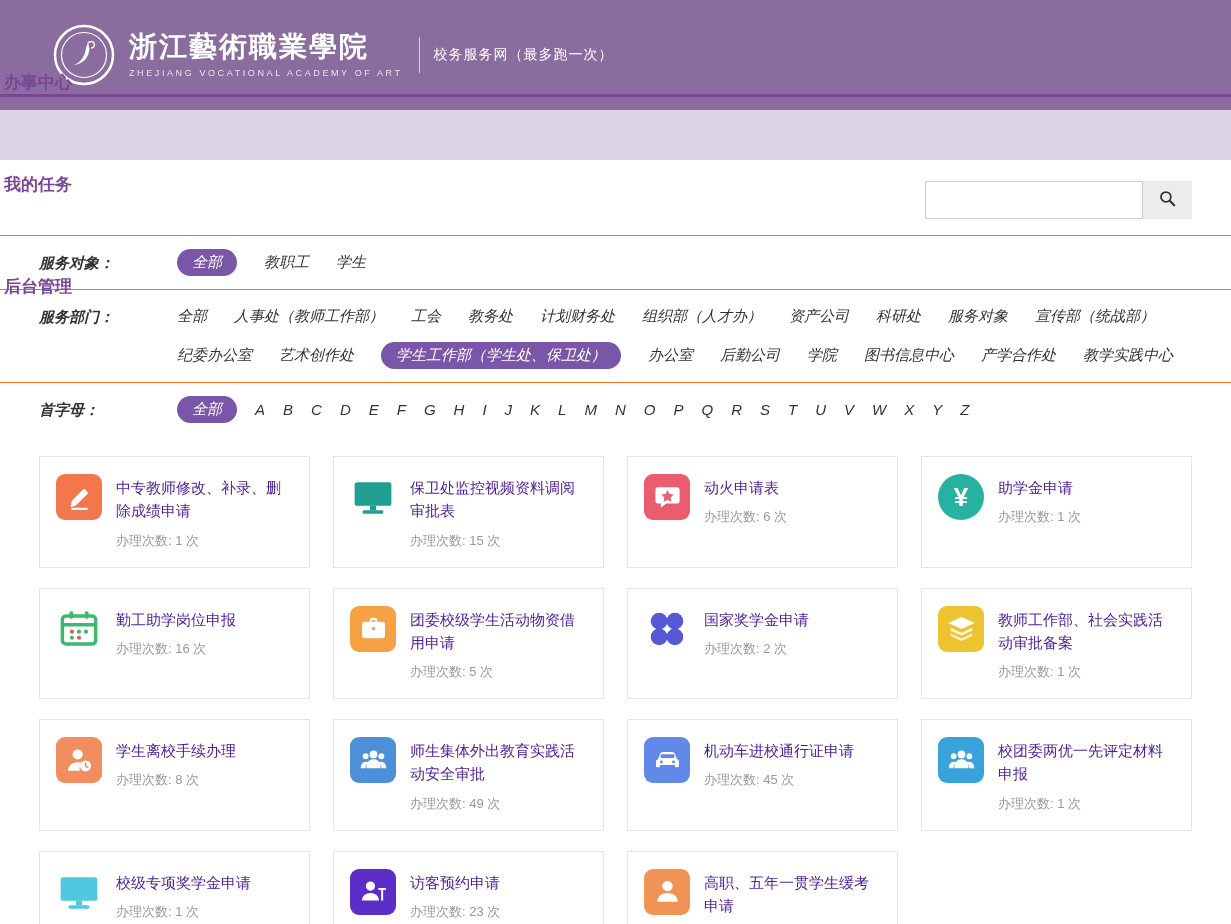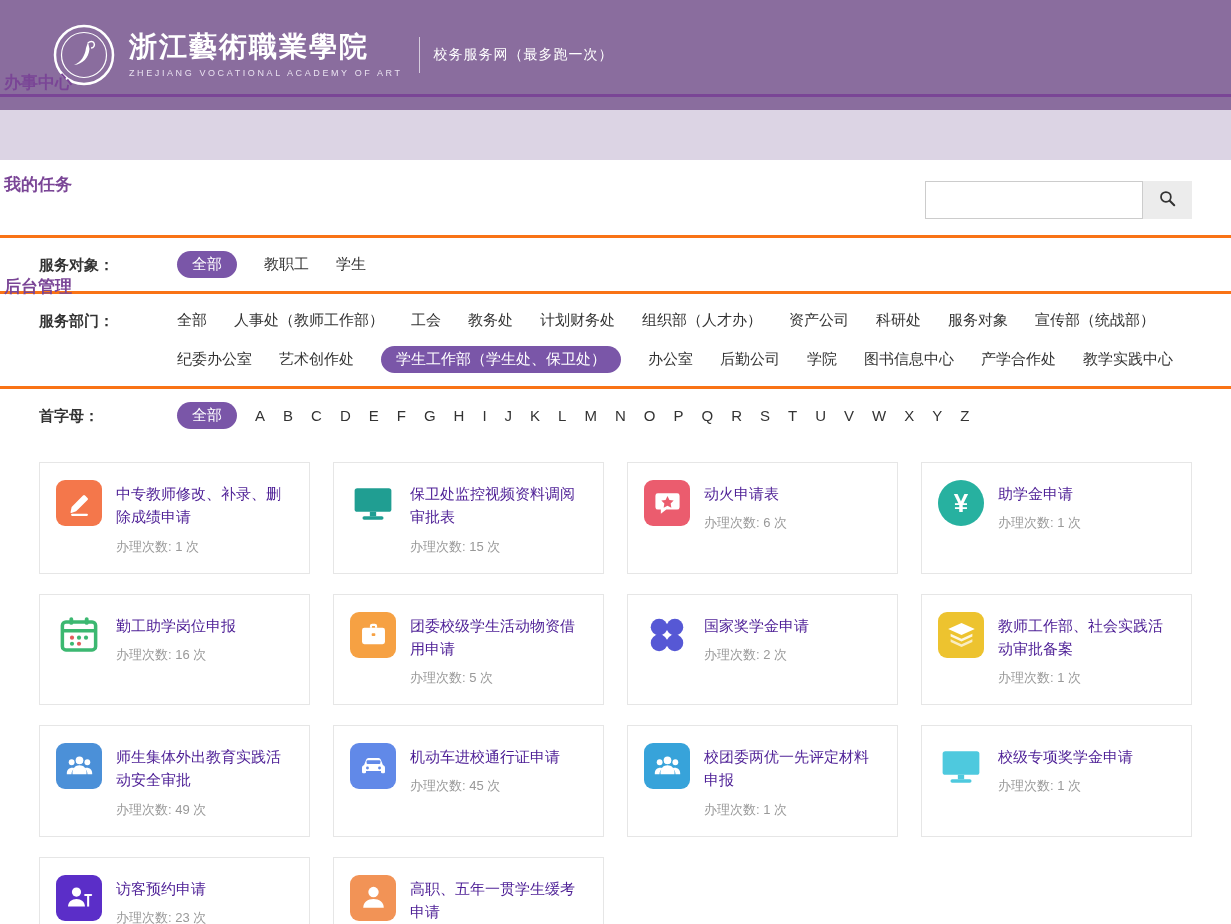--- a/index.html
+++ b/index.html
@@ -19,21 +19,21 @@
   .nav-item { display:flex; align-items:center; font-size:17px; font-weight:bold; color:#7a4596; cursor:pointer; border-bottom:3px solid transparent; padding:0 4px; text-decoration:none; }
   .nav-item.active { border-bottom-color:#7a4596; }
 
   
   .search-row { display:flex; justify-content:flex-end; padding:21px 39px 16px; }
   .search-input { width:218px; height:38px; border:1px solid #ccc; padding:0 10px; font-size:14px; outline:none; font-family:inherit; }
   .search-btn { width:49px; height:38px; background:#ececec; border:none; cursor:pointer; display:flex; align-items:center; justify-content:center; }
   .search-btn svg { width:19px; height:19px; }
 
   
-  .filter-row { display:flex; align-items:flex-start; padding:13px 39px; border-top:3px solid #f97316; }
+  .filter-row { display:flex; align-items:flex-start; padding:13px 39px; border-top:1px solid #f97316;font-style:italic; }
   .filter-label { width:138px; flex:none; font-weight:bold; font-size:15px; padding-top:5px; }
   .filter-options { display:flex; flex-wrap:wrap; gap:12px 27px; align-items:center; font-size:15px; max-width:1020px; }
   .filter-options.letters { gap:12px 18px; }
   .opt { cursor:pointer; padding:4px 0; border-radius:14px; color:#333; white-space:nowrap; }
   .opt.selected { background:#7a56a8; color:#fff; padding:4px 15px; }
 
   
   .cards { display:grid; grid-template-columns:repeat(4,1fr); gap:20px 23px; margin:20px 39px 0; }
   .card { border:1px solid #e6e6e6; background:#fff; padding:17px 16px; display:flex; gap:14px; min-height:110px; cursor:pointer; }
   .card-icon { width:46px; height:46px; border-radius:9px; flex:none; display:flex; align-items:center; justify-content:center; }
@@ -253,20 +253,34 @@
           <path d="M12 15.5 3 11.4v2.3l9 4.1 9-4.1v-2.3z" fill="currentColor" opacity=".85"></path>
           <path d="M12 20 3 15.9v2.3l9 4.1 9-4.1v-2.3z" fill="currentColor" opacity=".7"></path>
         </svg>
       </div>
       <div class="card-body">
         <div class="card-title">教师工作部、社会实践活动审批备案</div>
         <div class="card-count">办理次数: 1 次</div>
       </div>
     </div>
     <div class="card">
+      <div class="card-icon bg" style="--c: #f28d5f;">
+        <svg viewBox="0 0 24 24">
+          <circle cx="10.5" cy="7" r="4.2" fill="currentColor"></circle>
+          <path d="M2.5 20.5c0-4.4 3.6-7 8-7 1.5 0 2.9.3 4 .9a6.3 6.3 0 0 0-2.4 6.1z" fill="currentColor"></path>
+          <circle cx="17" cy="16.5" r="4.6" fill="currentColor"></circle>
+          <path d="M17 14v2.7l2 1.2" stroke="var(--c)" stroke-width="1.3" fill="none" stroke-linecap="round"></path>
+        </svg>
+      </div>
+      <div class="card-body">
+        <div class="card-title">学生离校手续办理</div>
+        <div class="card-count">办理次数: 8 次</div>
+      </div>
+    </div>
+    <div class="card">
       <div class="card-icon bg" style="--c: #4b90d8;">
         <svg viewBox="0 0 24 24">
           <circle cx="5.5" cy="8.5" r="2.4" fill="currentColor"></circle>
           <circle cx="18.5" cy="8.5" r="2.4" fill="currentColor"></circle>
           <circle cx="12" cy="7" r="3.2" fill="currentColor"></circle>
           <path d="M12 11c3.2 0 5.8 2.3 5.8 5.8v1.7H6.2v-1.7C6.2 13.3 8.8 11 12 11z" fill="currentColor"></path>
           <path d="M1.5 18.5v-1c0-2.6 1.9-4.4 4.5-4.4.6 0 1.2.1 1.7.3-1.4 1.2-2.3 3-2.3 5.1z" fill="currentColor"></path>
           <path d="M22.5 18.5v-1c0-2.6-1.9-4.4-4.5-4.4-.6 0-1.2.1-1.7.3 1.4 1.2 2.3 3 2.3 5.1z" fill="currentColor"></path>
         </svg>
       </div>

